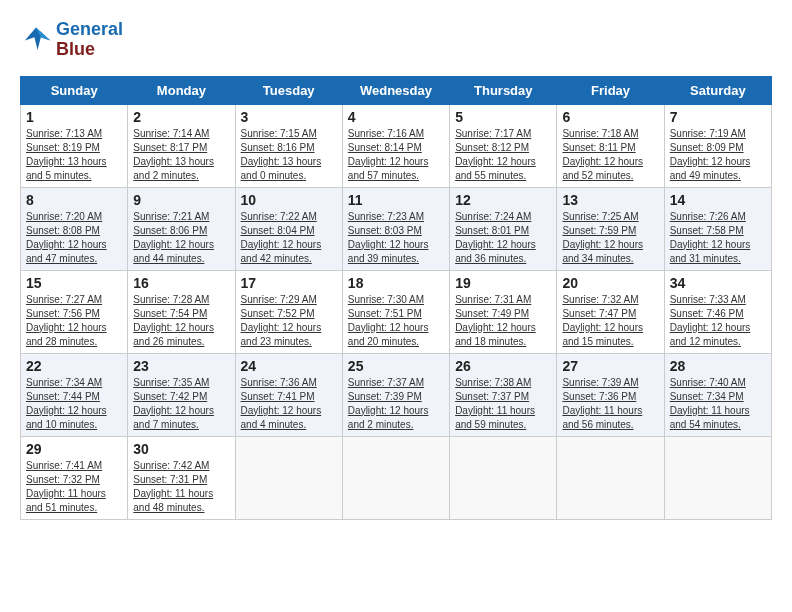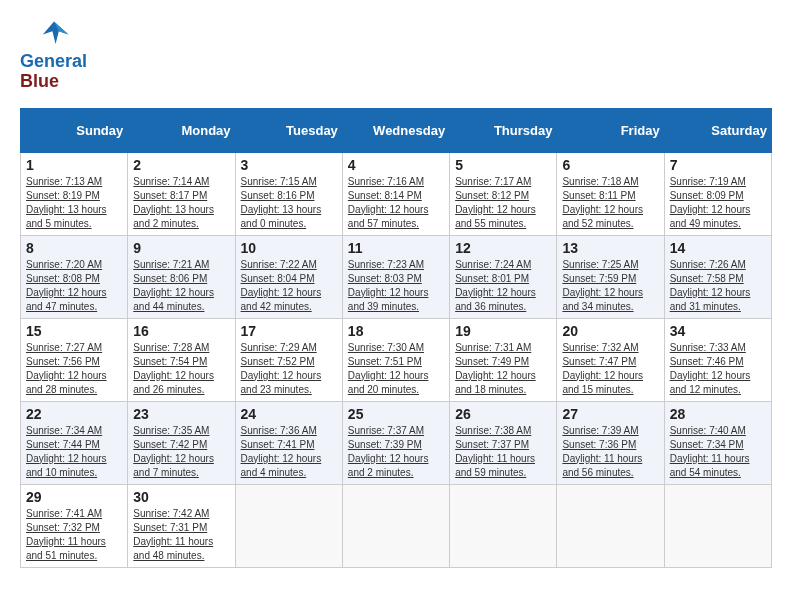--- a/index.html
+++ b/index.html
@@ -13,21 +13,20 @@
     .header-area {
       display: flex;
       justify-content: space-between;
       align-items: flex-start;
       margin-bottom: 16px;
     }
     .logo {
       display: flex;
       align-items: center;
       gap: 4px;
-      flex-direction: column;
     }
     .logo-text {
       font-size: 18px;
       font-weight: bold;
       color: #333;
       line-height: 1.1;
     }
     .logo-text span {
       color: #1a6ab1;
     }
@@ -48,22 +47,22 @@
       color: #444;
     }
     table {
       width: 100%;
       border-collapse: collapse;
       font-size: 11px;
     }
     thead tr th {
       background: #1a6ab1;
       color: #fff;
-      padding: 14px 4px;
-      text-align: right;
+      padding: 6px 4px;
+      text-align: center;
       font-size: 13px;
       font-weight: bold;
       border: 1px solid #1a6ab1;
     }
     tbody tr td {
       border: 1px solid #ccc;
       vertical-align: top;
       padding: 4px 5px;
       width: 107px;
       min-height: 70px;

